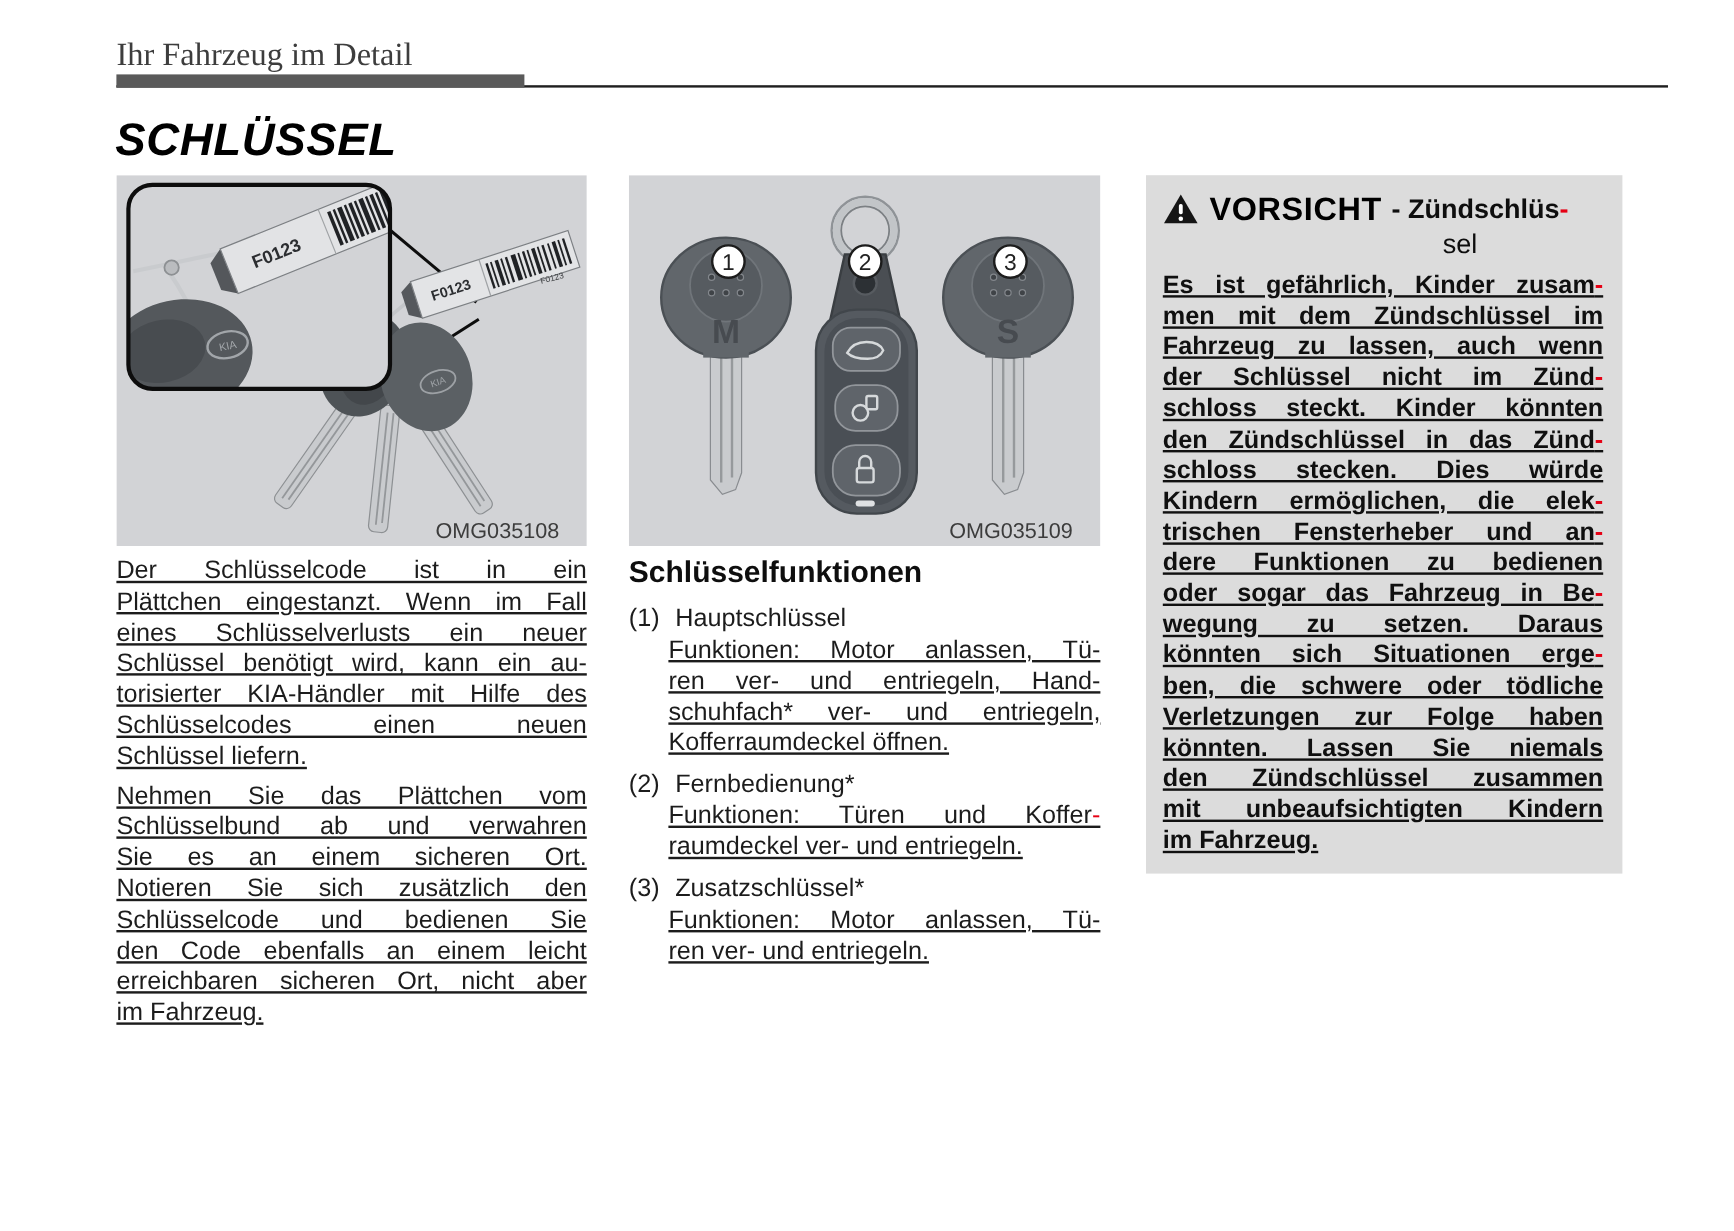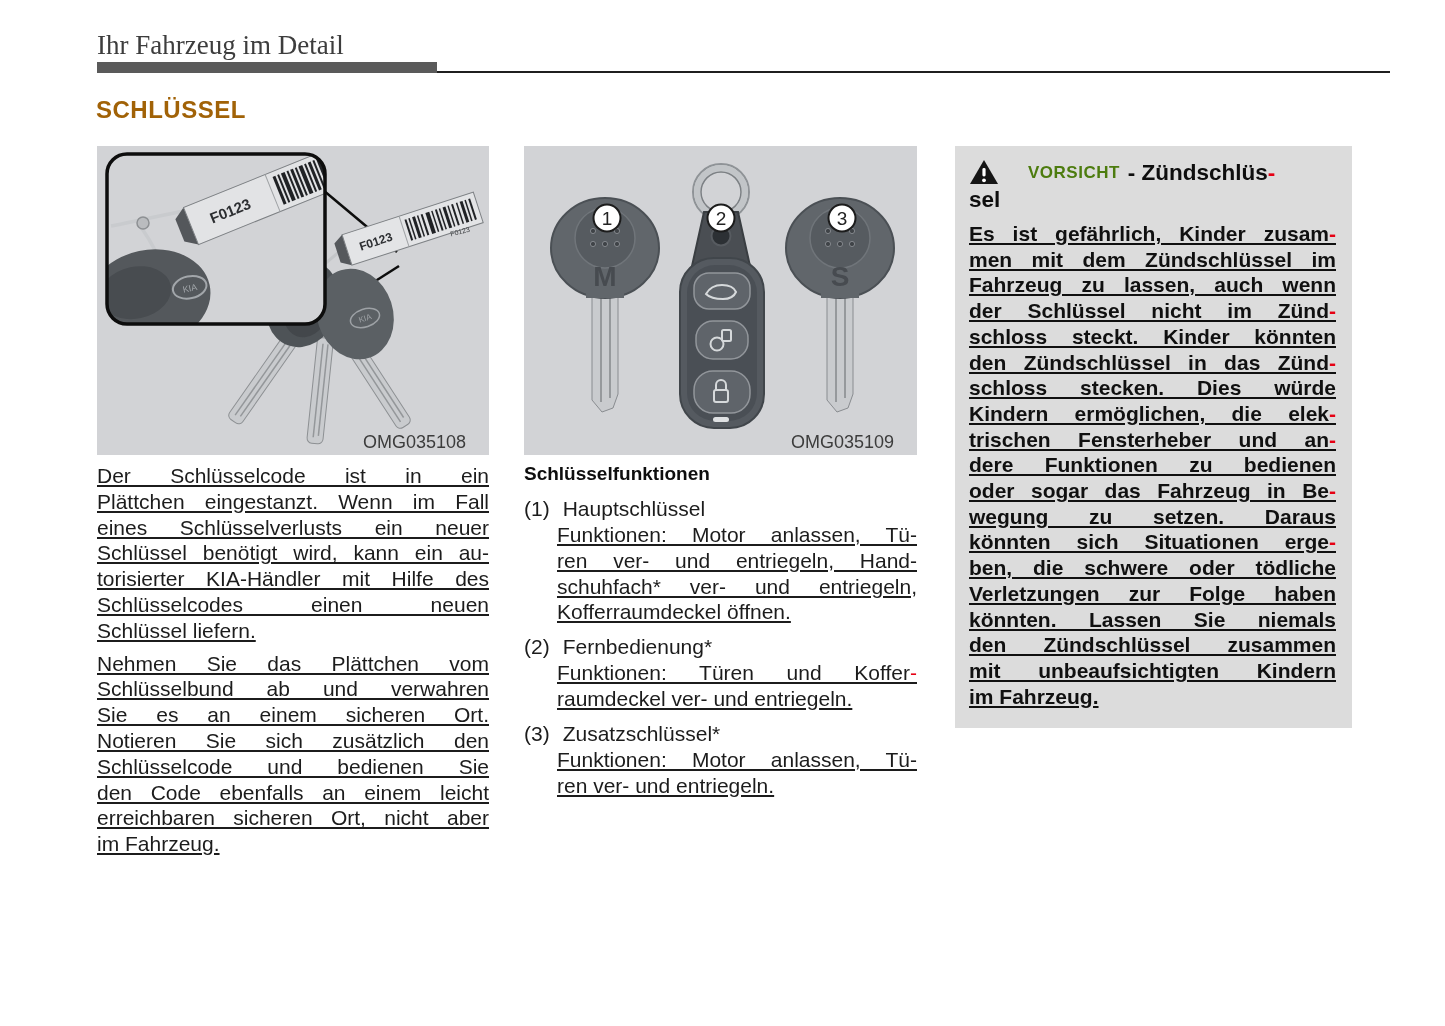--- a/index.html
+++ b/index.html
@@ -8,52 +8,52 @@
     font-family:"Liberation Sans", sans-serif; color:#1c1c1c; overflow:hidden;
   }
   
   .header-title {
     position:absolute; left:97px; top:30px;
     font-family:"Liberation Serif", serif; font-size:27px; color:#3d3d3d;
   }
   .rule-line { position:absolute; left:97px; top:71px; width:1293px; height:2px; background:#1f1f1f; }
   .rule-bar  { position:absolute; left:97px; top:62px; width:340px; height:11px; background:#5a5a5a; }
   .page-title {
-    position:absolute; left:96px; top:96px; font-size:24px; font-weight:bold;
-    color:#a16207; letter-spacing:0.5px;
+    position:absolute; left:96px; top:96px; font-size:38px; font-weight:bold;
+    color:#000000; letter-spacing:0.5px;font-style:italic;
   }
   
   .figure { position:absolute; top:146px; height:309px; }
   .figure svg { display:block; }
   #fig1 { left:97px;  width:392px; }
   #fig2 { left:524px; width:393px; }
   .fig-caption { position:absolute; right:23px; bottom:2px; font-size:18px; color:#3c3c3c; }
   
   .col { position:absolute; top:463px; }
   .left-col { left:97px;  width:392px; }
   .mid-col  { left:524px; width:393px; }
   .body-text { font-size:21px; line-height:25.8px; color:#1c1c1c; }
   .ln { text-align:justify; text-align-last:justify;text-decoration:underline; }
   .ln.last { text-align-last:left; }
   .para { margin:0 0 7px 0; }
-  .mid-heading { font-size:19px; font-weight:bold; margin:0 0 11px 0; color:#0e0e0e; }
+  .mid-heading { font-size:25px; font-weight:bold; margin:0 0 11px 0; color:#0e0e0e; }
   .item { margin:0 0 9px 0; }
   .item-title-row { font-size:21px; line-height:26px; }
   .item-title { margin-left:13px; }
   .item-body { margin-left:33px; }
   
   .warning {
     position:absolute; left:955px; top:146px; width:397px; height:582px;
     background:#dcdcdc; box-sizing:border-box; padding:13px 16px 0 14px;
   }
   .warn-line1 { display:flex; align-items:center; }
   .warn-icon { flex:0 0 auto; margin-right:9px; line-height:0; }
-  .warn-word { font-size:17px; font-weight:bold; letter-spacing:0.5px; color:#4d7c0f;margin-left:20px; }
+  .warn-word { font-size:27px; font-weight:bold; letter-spacing:0.5px; color:#000000; }
   .warn-sub  { font-size:22.5px; font-weight:bold; margin-left:8px; color:#0e0e0e; white-space:nowrap; }
-  .warn-sub2 { font-size:22.5px; font-weight:bold; text-align:left; padding-right:105px; line-height:27px; color:#0e0e0e; }
+  .warn-sub2 { font-size:22.5px; font-weight:normal; text-align:right; padding-right:105px; line-height:27px; color:#0e0e0e; }
   .warn-body { margin-top:8px; font-weight:bold; font-size:21px; line-height:25.7px; color:#101010; }
   .redh { color:#e60014; }
   
   .footer-hline { position:absolute; left:8px; top:956px; width:1429px; height:0; border-top:2px dashed #3a3a3a; }
   .footer-vline { position:absolute; left:104px; top:957px; height:69px; width:0; border-left:2px dashed #3a3a3a; }
   .footer-num { position:absolute; top:959px; font-size:27px; color:#242424; }
   .footer-ch { left:71px; }
   .footer-pg { left:117px; }
 </style>
 </head>

